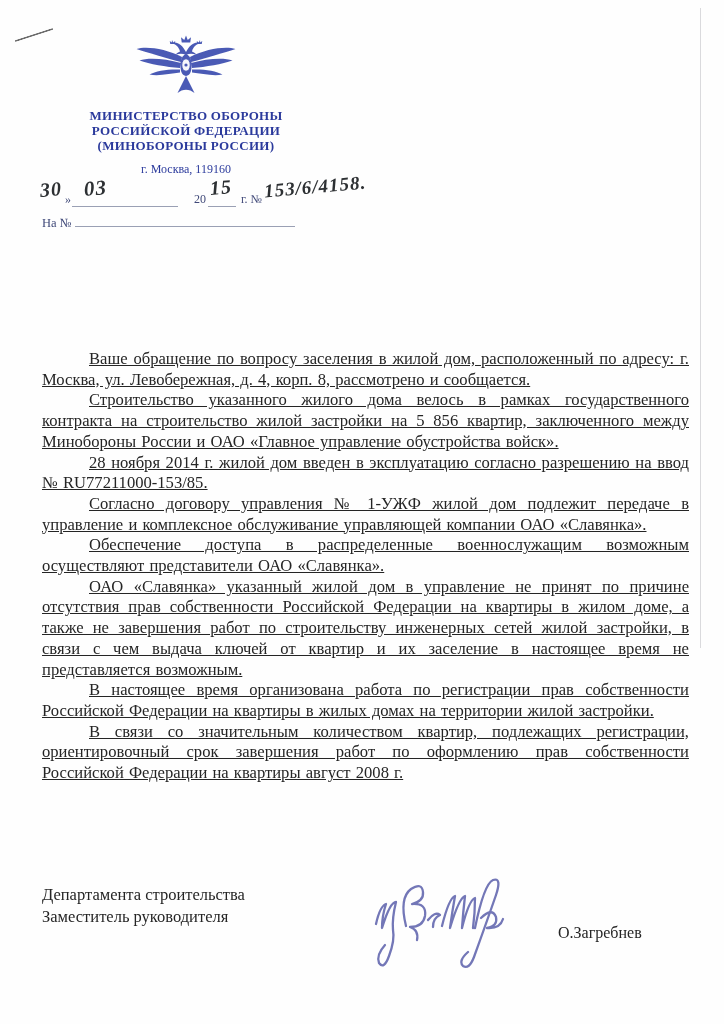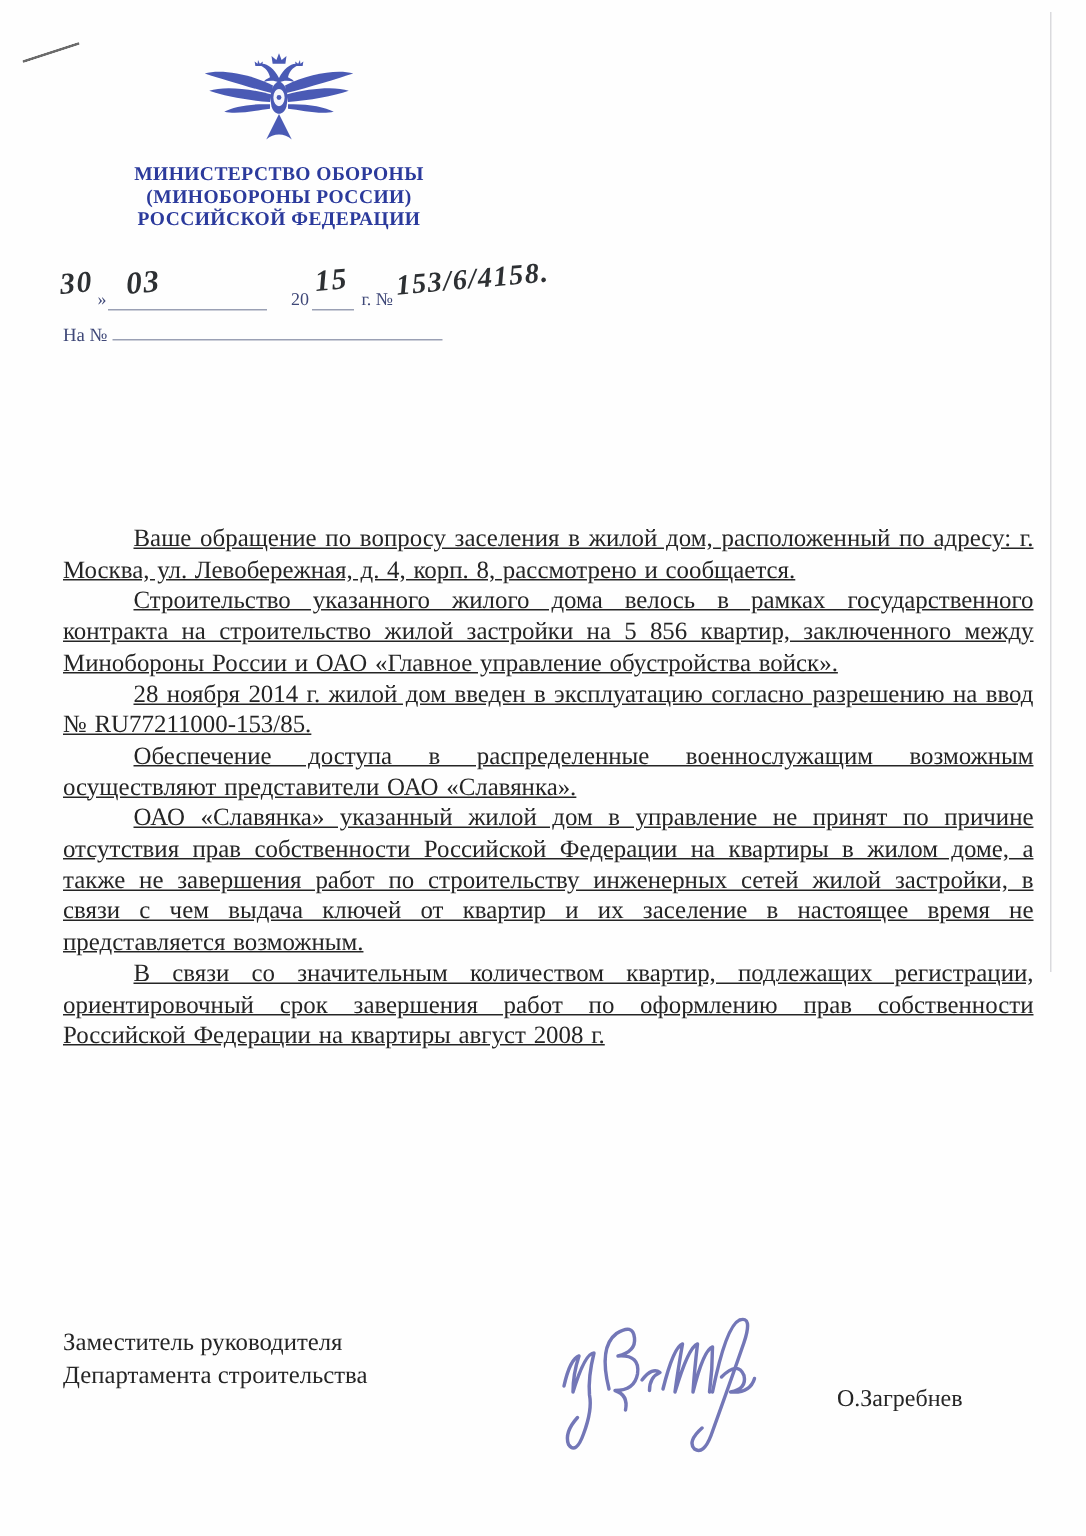--- a/index.html
+++ b/index.html
@@ -69,22 +69,23 @@
 
         <path d="M104,40 C93,45 91,58 94,74 C98,87 110,87 114,74 C117,58 115,45 104,40 Z"></path>
 
         <path d="M104,84 L87,118 C97,109 111,109 121,118 Z"></path>
       </g>
 
       <ellipse cx="104" cy="62" rx="8.5" ry="12.5" fill="#f5f6fb" stroke="#4a5ab5" stroke-width="2"></ellipse>
       <circle cx="104" cy="62" r="3.2" fill="#4a5ab5"></circle>
     </svg>
     <div class="org-name">МИНИСТЕРСТВО ОБОРОНЫ</div>
+    <div class="org-name">РОССИЙСКОЙ ФЕДЕРАЦИИ</div>
     <div class="org-name">(МИНОБОРОНЫ РОССИИ)</div>
-    <div class="org-name">РОССИЙСКОЙ ФЕДЕРАЦИИ</div>
+    <div class="org-addr">г. Москва, 119160</div>
   </div>
 
   <div class="date-row">
     <span class="hand" style="left:12px;top:-2px;">30</span>
     <span class="printed" style="left:37px;">»</span>
     <span class="blank" style="left:44px;width:106px;"></span>
     <span class="hand" style="left:56px;top:-4px;font-size:21px;">03</span>
     <span class="printed" style="left:166px;">20</span>
     <span class="blank" style="left:180px;width:28px;"></span>
     <span class="hand" style="left:182px;top:-4px;">15</span>
@@ -94,28 +95,30 @@
 
   <div class="na-row">
     <span>На №</span>
     <span class="na-line"></span>
   </div>
 
   <div class="body-text">
     <p>Ваше обращение по вопросу заселения в жилой дом, расположенный по адресу: г. Москва, ул. Левобережная, д. 4, корп. 8, рассмотрено и сообщается.</p>
     <p>Строительство указанного жилого дома велось в рамках государственного контракта на строительство жилой застройки на 5 856 квартир, заключенного между Минобороны России и ОАО «Главное управление обустройства войск».</p>
     <p>28 ноября 2014 г. жилой дом введен в эксплуатацию согласно разрешению на ввод № RU77211000-153/85.</p>
+    <p>Согласно договору управления № 1-УЖФ жилой дом подлежит передаче в управление и комплексное обслуживание управляющей компании ОАО «Славянка».</p>
     <p>Обеспечение доступа в распределенные военнослужащим возможным осуществляют представители ОАО «Славянка».</p>
     <p>ОАО «Славянка» указанный жилой дом в управление не принят по причине отсутствия прав собственности Российской Федерации на квартиры в жилом доме, а также не завершения работ по строительству инженерных сетей жилой застройки, в связи с чем выдача ключей от квартир и их заселение в настоящее время не представляется возможным.</p>
+    <p>В настоящее время организована работа по регистрации прав собственности Российской Федерации на квартиры в жилых домах на территории жилой застройки.</p>
     <p>В связи со значительным количеством квартир, подлежащих регистрации, ориентировочный срок завершения работ по оформлению прав собственности Российской Федерации на квартиры август 2008 г.</p>
   </div>
 
   <div class="sig-position">
+    <div>Департамента строительства</div>
     <div>Заместитель руководителя</div>
-    <div>Департамента строительства</div>
   </div>
 
   <svg class="sig-scribble" viewBox="0 0 165 130">
     <g fill="none" stroke="#6569b0" stroke-width="2.3" stroke-linecap="round" stroke-linejoin="round" opacity="0.9">
       <path d="M14,66 q4,-18 10,-20 q-4,12 -4,24 q8,-26 14,-26 q-4,16 -3,28 q2,10 -4,26 q-5,14 -10,7 q-3,-8 6,-18"></path>
       <path d="M44,68 q-7,-28 5,-37 q11,-7 12,3 q1,9 -11,12 q15,-1 13,12 q-2,11 -15,11 q9,3 7,13"></path>
       <path d="M66,62 q7,-9 12,-5 q-7,3 -7,12"></path>
       <path d="M80,68 q7,-28 13,-30 q-3,17 -5,32 q9,-30 15,-32 q-2,17 -3,32 q7,-28 13,-30 q0,15 -2,30"></path>
       <path d="M113,70 q9,-44 18,-48 q9,-3 3,15 q-9,26 -22,62 q-5,13 -11,9 q-5,-5 5,-14"></path>
       <path d="M119,60 q11,-11 15,-1 q2,9 -9,11 q13,1 16,-9"></path>

